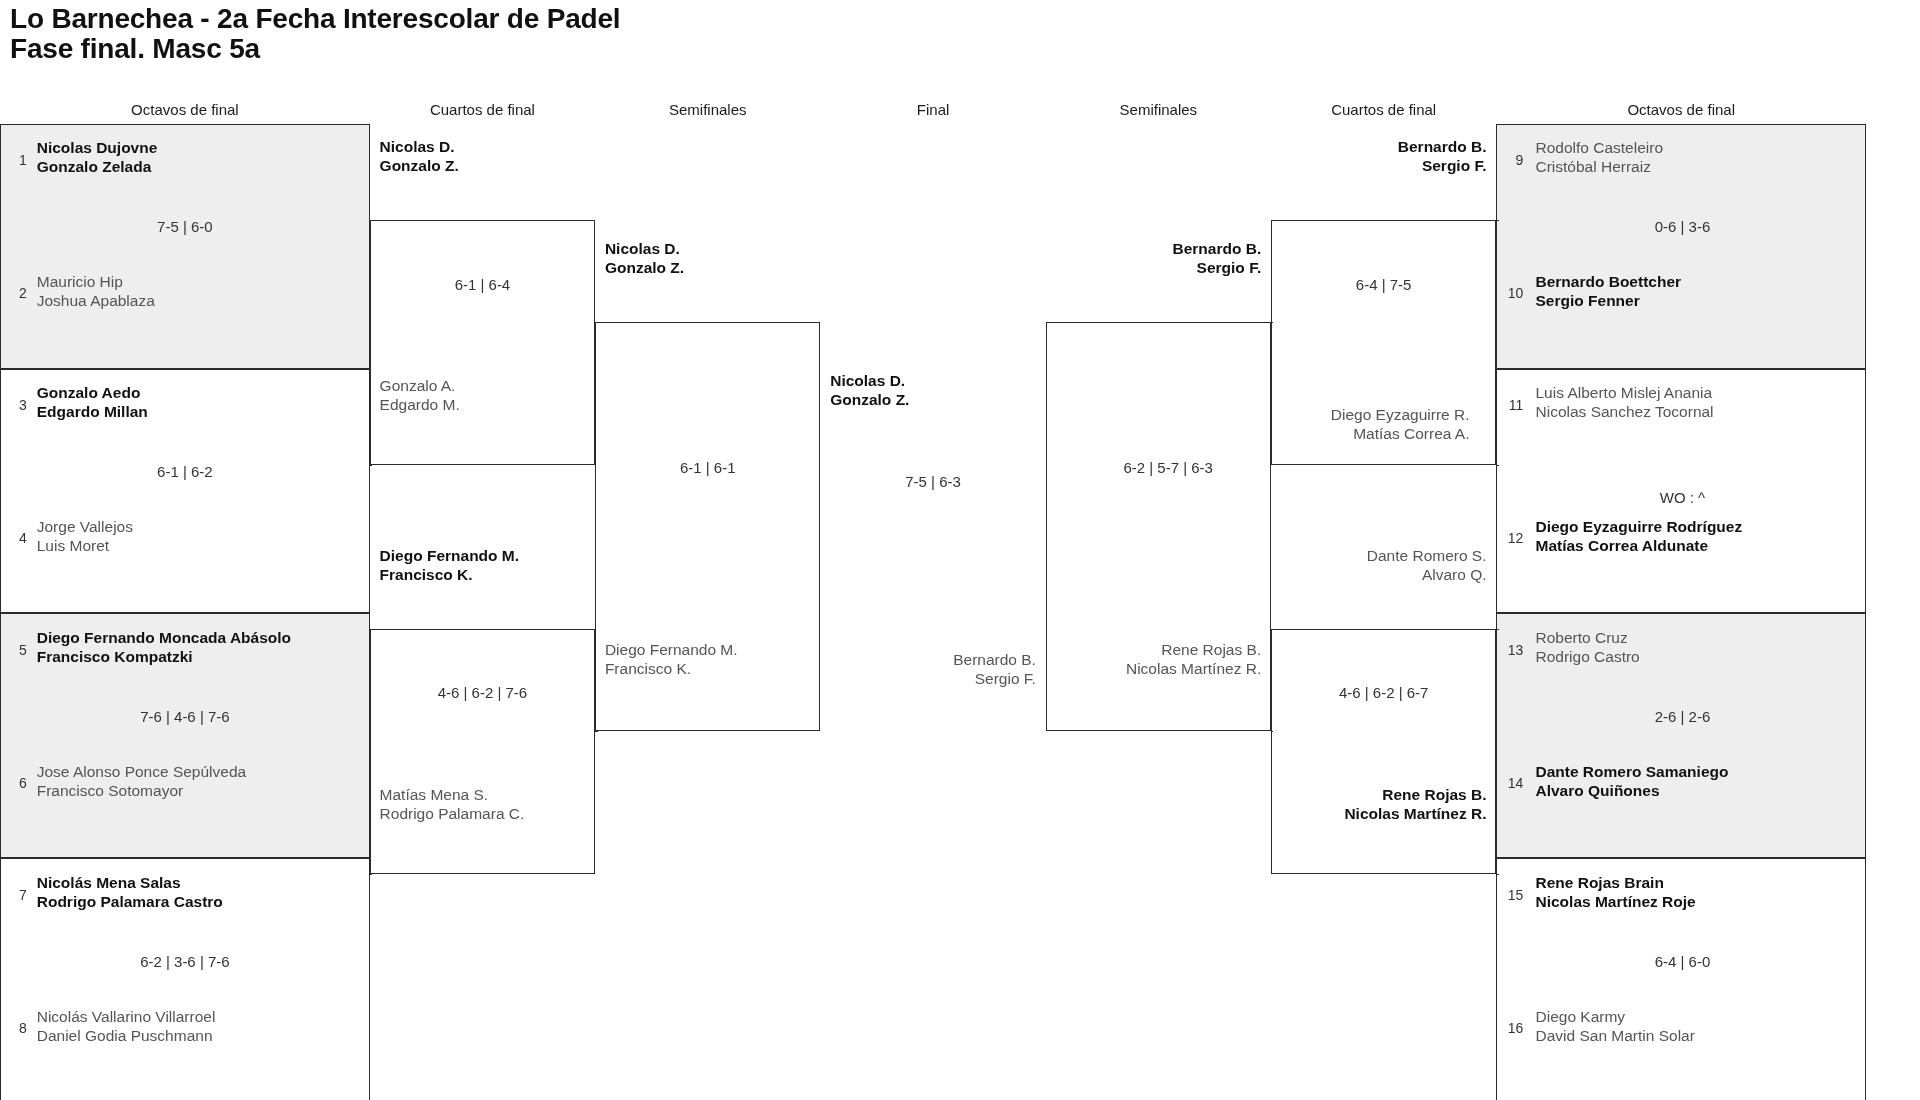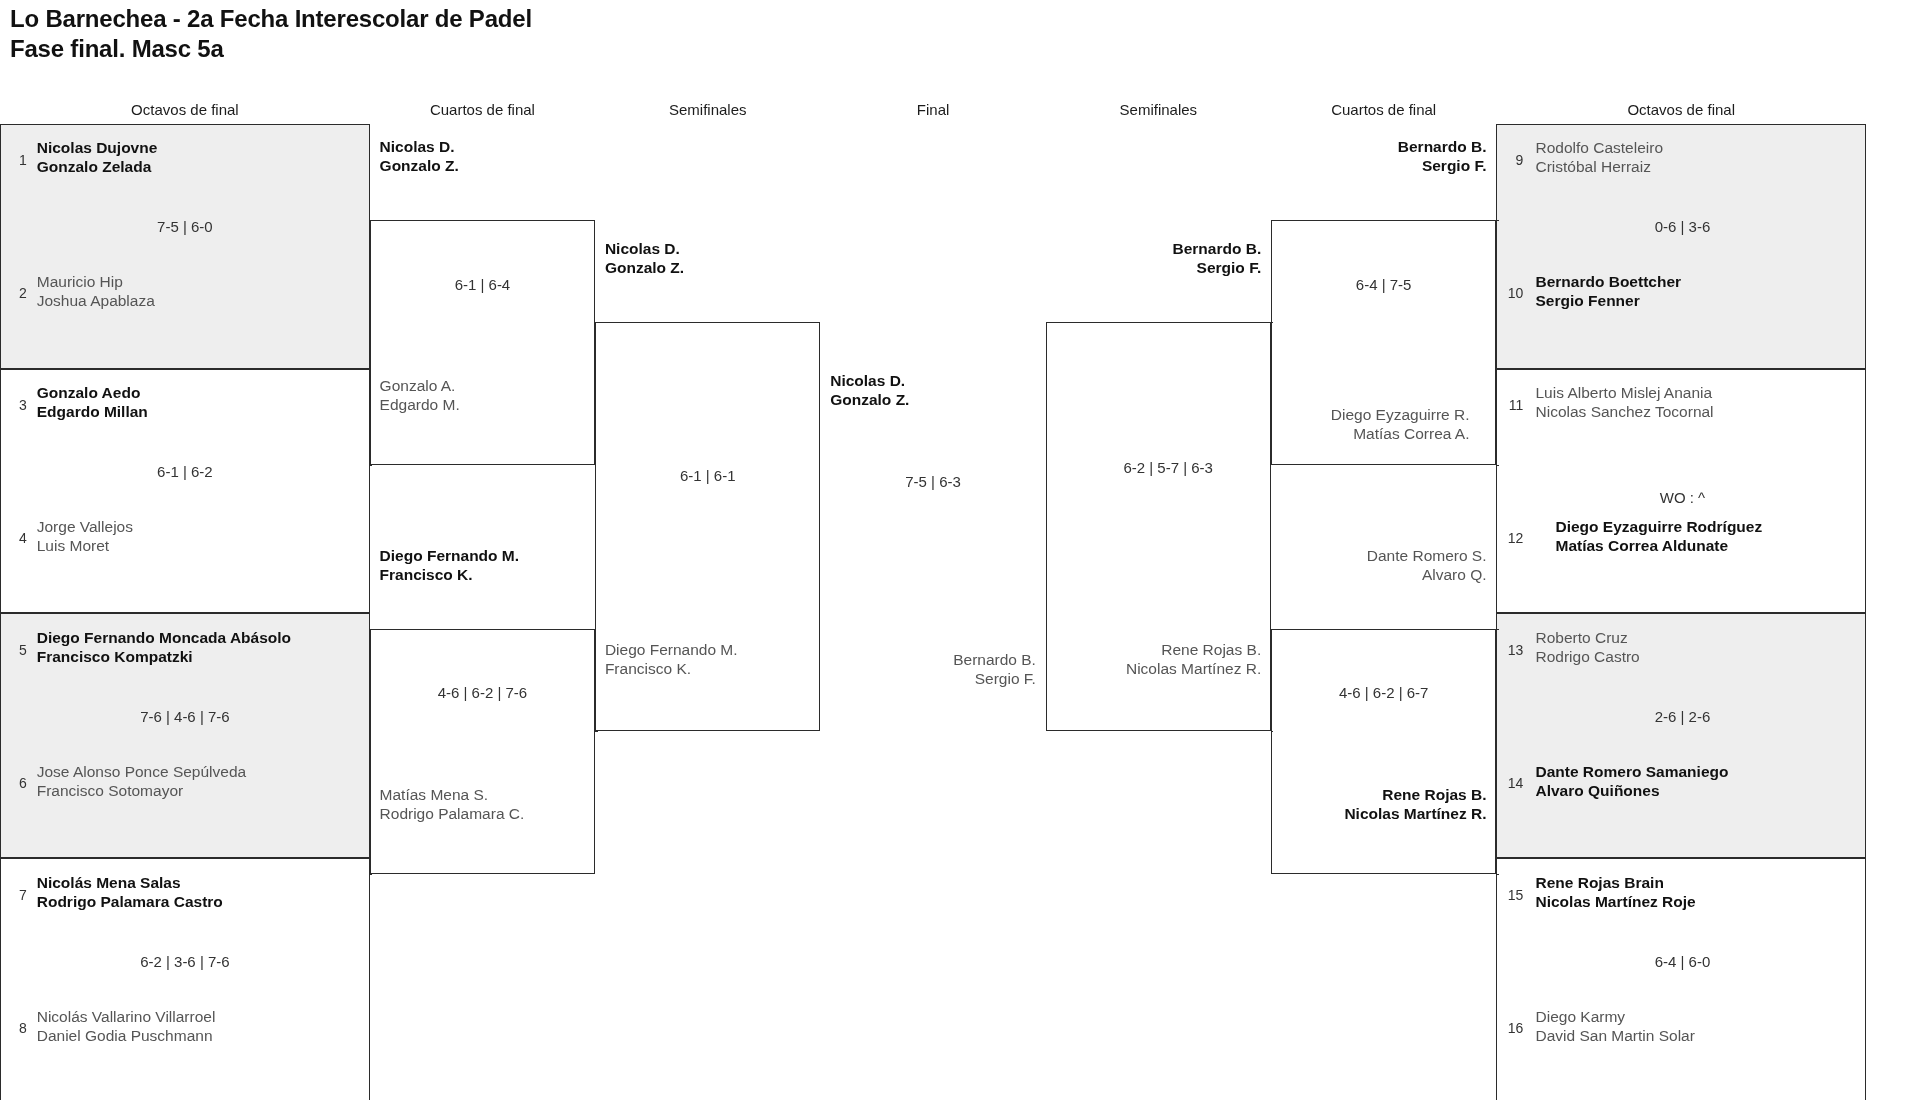--- a/index.html
+++ b/index.html
@@ -7,21 +7,21 @@
     width: 1920px; height: 1100px;
     background: #ffffff;
     font-family: "Liberation Sans", sans-serif;
     color: #1c1c1c;
     overflow: hidden;
   }
   #root { position: relative; width: 1920px; height: 1100px; }
 
   
   .title-block { position: absolute; left: 10px; top: 4px; }
-  .title-line { font-size: 24px; font-weight: 700; line-height: 30px; letter-spacing: -0.2px; color: #111; }
+  .title-line { font-size: 28px; font-weight: 700; line-height: 30px; letter-spacing: -0.2px; color: #111; }
 
   .logo { position: absolute; right: 10px; top: 6px; width: 230px; height: 62px; }
   .logo-dots { position: absolute; left: 0; top: 4px; width: 72px; height: 56px; }
   .logo-word { position: absolute; left: 72px; top: 2px; font-size: 45px; font-weight: 700; color: #76bc21; letter-spacing: -1px; line-height: 56px; }
 
   
   .col-head {
     position: absolute; top: 101px;
     font-size: 15px; color: #1c1c1c; text-align: center;
     white-space: nowrap;
@@ -146,21 +146,21 @@
       <div class="score ctr" style="left: 369.796px; top: 684.49px; width: 225.306px;">4-6 | 6-2 | 7-6</div>
       <div class="team lose" style="left: 379.592px; top: 784.898px; width: 213.061px;">
         <div>Matías Mena S.</div>
         <div>Rodrigo Palamara C.</div>
       </div>
       <div class="mbox" style="left: 595.102px; top: 322.041px; width: 225.306px; height: 408.98px;"></div>
       <div class="team win" style="left: 604.898px; top: 238.776px; width: 213.061px;">
         <div>Nicolas D.</div>
         <div>Gonzalo Z.</div>
       </div>
-      <div class="score ctr" style="left: 595.102px; top: 459.184px; width: 225.306px; margin-top: 8px;">6-1 | 6-1</div>
+      <div class="score ctr" style="left: 595.102px; top: 459.184px; width: 225.306px;">6-1 | 6-1</div>
       <div class="team lose" style="left: 604.898px; top: 640.408px; width: 213.061px;">
         <div>Diego Fernando M.</div>
         <div>Francisco K.</div>
       </div>
       <div class="team win" style="left: 830.204px; top: 371.02px; width: 213.061px;">
         <div>Nicolas D.</div>
         <div>Gonzalo Z.</div>
       </div>
       <div class="score ctr" style="left: 820.408px; top: 472.653px; width: 225.306px;">7-5 | 6-3</div>
       <div class="team lose right" style="left: 820.408px; top: 650.204px; width: 215.51px;">
@@ -210,21 +210,21 @@
         <div>Sergio Fenner</div>
       </div>
       <div class="mbox" style="left: 1496.33px; top: 368.571px; width: 369.796px; height: 244.898px;"></div>
       <div class="seed" style="left: 1501.22px; top: 396.735px;">11</div>
       <div class="team lose" style="left: 1535.51px; top: 383.265px; width: 323.265px;">
         <div>Luis Alberto Mislej Anania</div>
         <div>Nicolas Sanchez Tocornal</div>
       </div>
       <div class="score ctr" style="left: 1535.51px; top: 489px; width: 293.878px;">WO : ^</div>
       <div class="seed" style="left: 1501.22px; top: 530.204px;">12</div>
-      <div class="team win" style="left: 1535.51px; top: 516.735px; width: 323.265px; margin-left: 20px;">
+      <div class="team win" style="left: 1535.51px; top: 516.735px; width: 323.265px;">
         <div>Diego Eyzaguirre Rodríguez</div>
         <div>Matías Correa Aldunate</div>
       </div>
       <div class="mbox shaded" style="left: 1496.33px; top: 613.469px; width: 369.796px; height: 244.898px;"></div>
       <div class="seed" style="left: 1501.22px; top: 641.633px;">13</div>
       <div class="team lose" style="left: 1535.51px; top: 628.163px; width: 323.265px;">
         <div>Roberto Cruz</div>
         <div>Rodrigo Castro</div>
       </div>
       <div class="score ctr" style="left: 1535.51px; top: 707.755px; width: 293.878px;">2-6 | 2-6</div>

